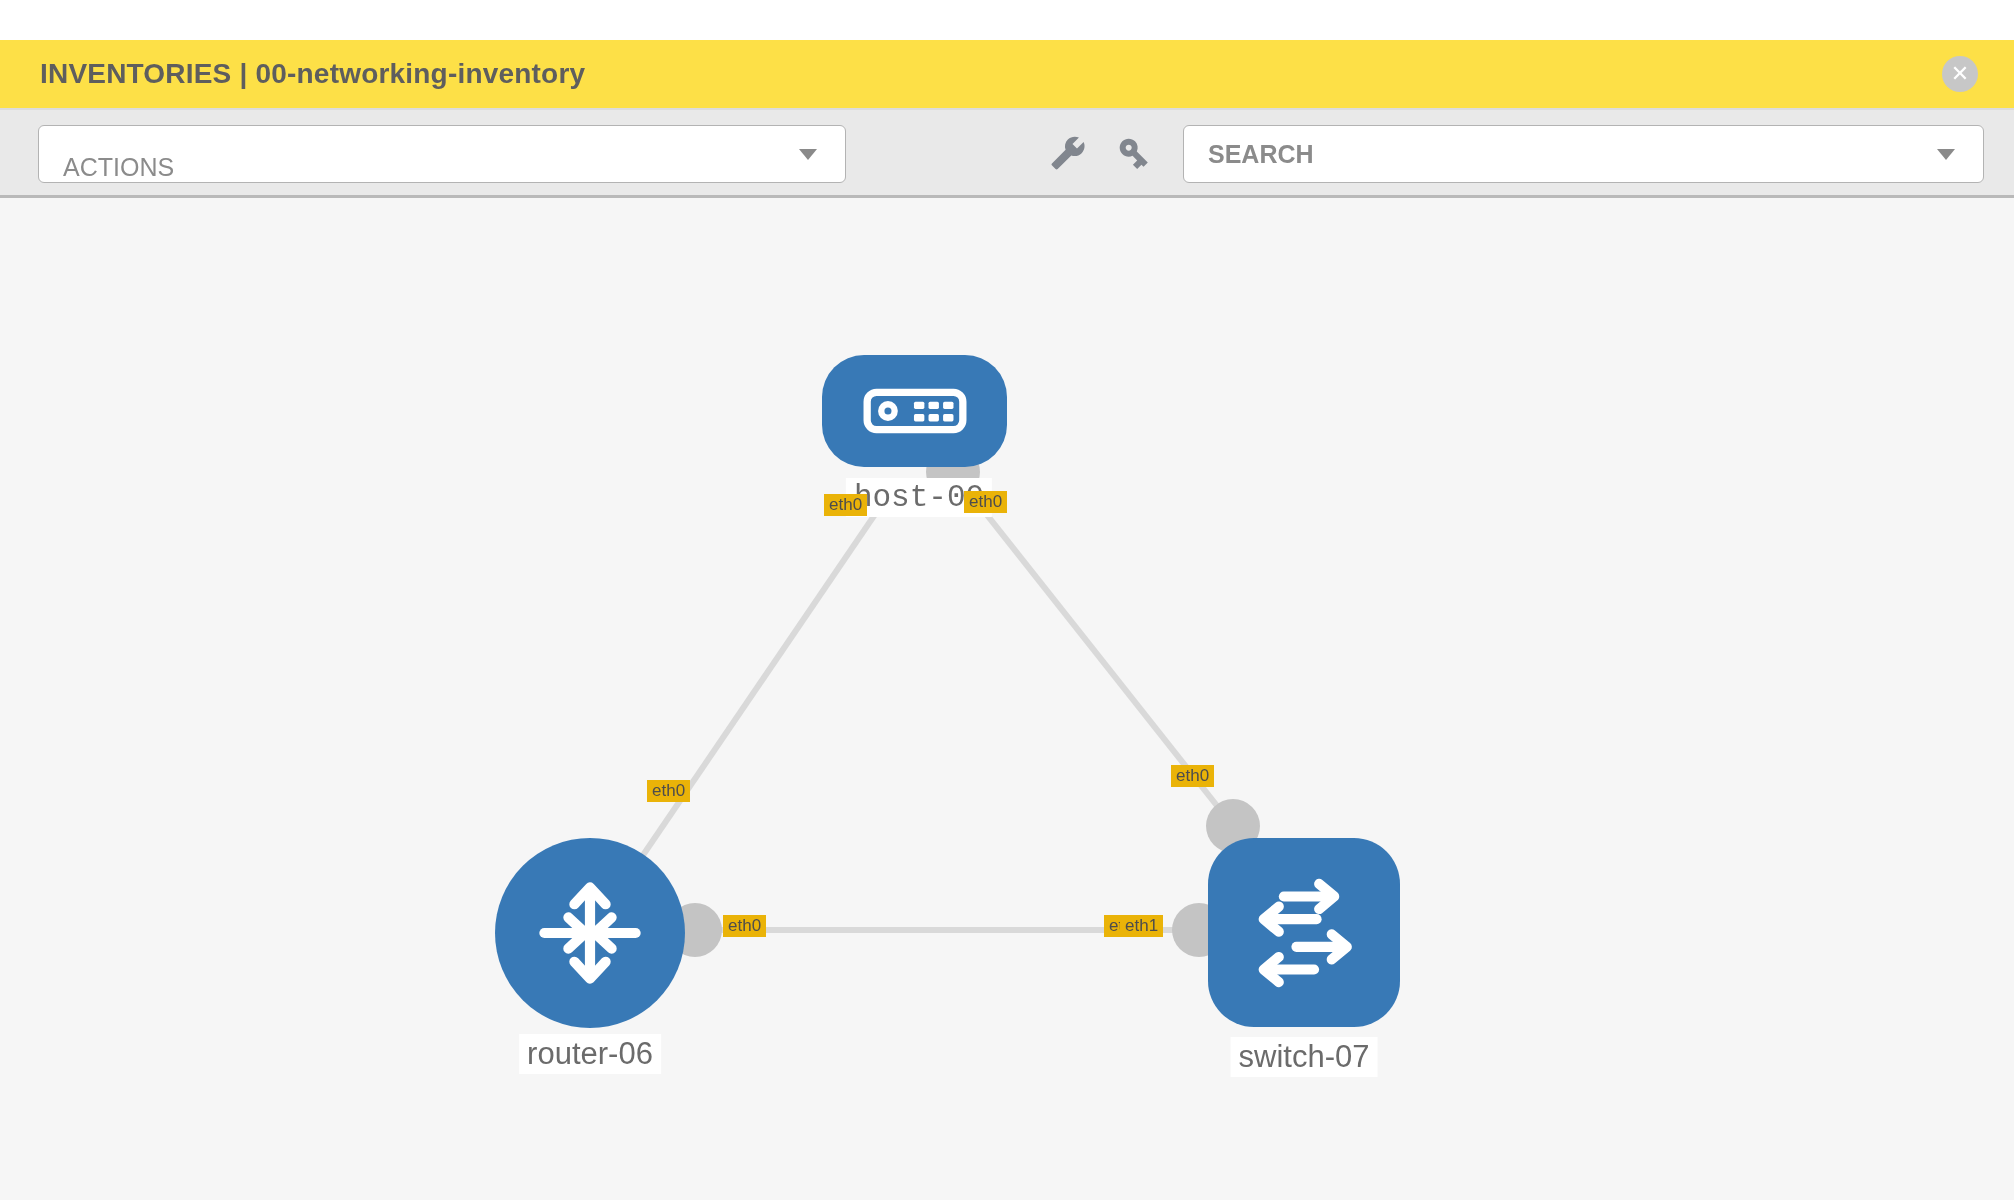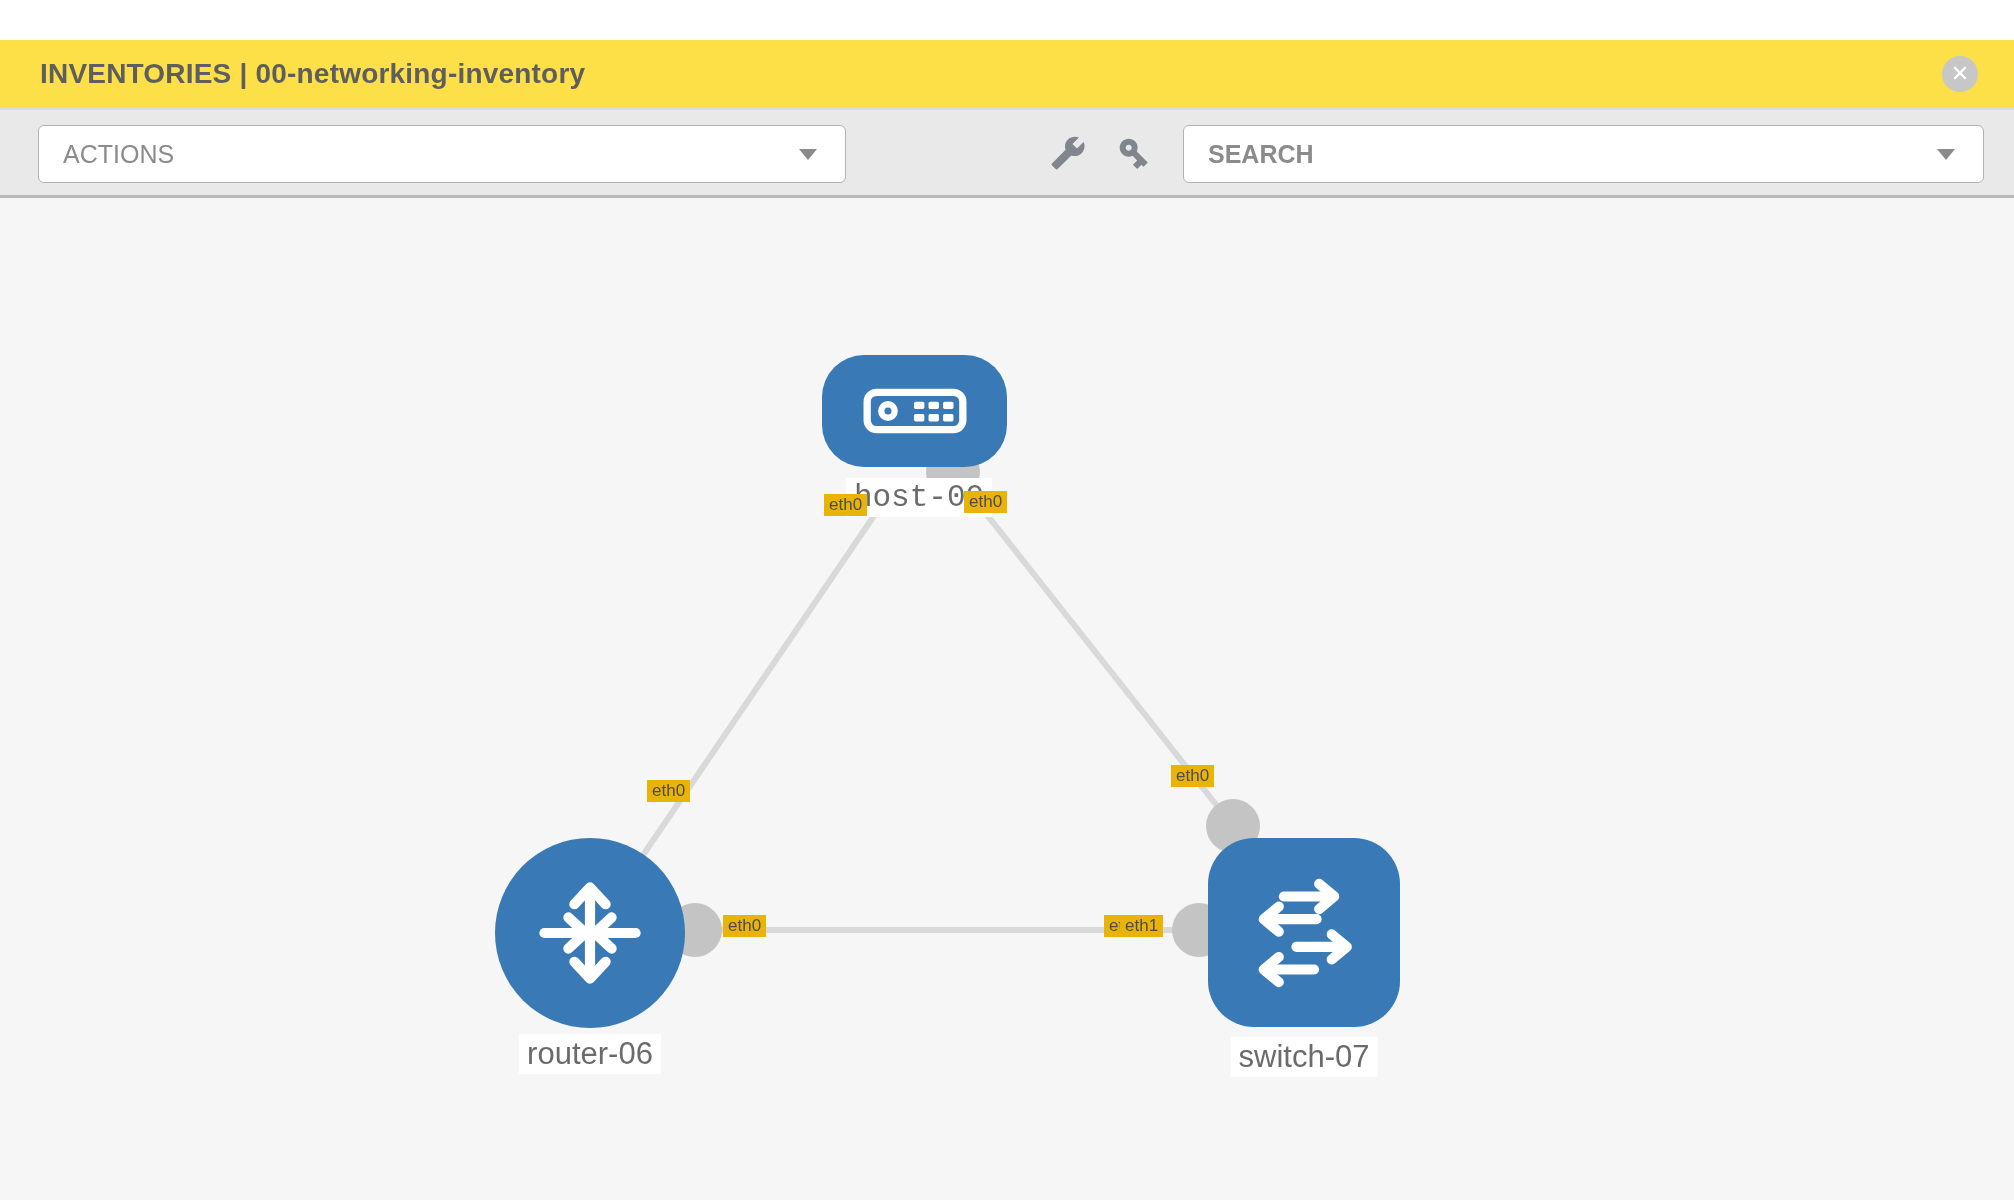--- a/index.html
+++ b/index.html
@@ -17,21 +17,21 @@
 
   
   .toolbar { position:relative; width:100%; height:88px; background:#e9e9e9;
     border-bottom:3px solid #b9b9b9; }
   .select-box { position:absolute; top:15px; height:58px; background:#fff;
     border:1px solid #b3b3b3; border-radius:6px; display:flex; align-items:center;
     font-size:25px; color:#8b8b8b; padding-left:24px; cursor:pointer; }
   .select-box .caret { position:absolute; right:28px; top:50%; margin-top:-5px;
     width:0; height:0; border-left:9px solid transparent; border-right:9px solid transparent;
     border-top:11px solid #8a8a8a; }
-  .actions-box { left:38px; width:808px; }
+  .actions-box { left:38px; width:808px;align-items:flex-end; }
   .search-box { left:1183px; width:801px;font-weight:bold; }
   .tool-icon { position:absolute; top:50%; transform:translateY(-50%); width:40px; height:40px;
     display:flex; align-items:center; justify-content:center; cursor:pointer; }
   .tool-icon svg { width:36px; height:36px; fill:#81868e; }
   .wrench-btn { left:1048px; }
   .key-btn { left:1114px; }
 
   
   .canvas { position:relative; width:100%; height:1037px; background:#f6f6f6; }
   .net-svg { position:absolute; left:0; top:0; width:2014px; height:1037px; }

